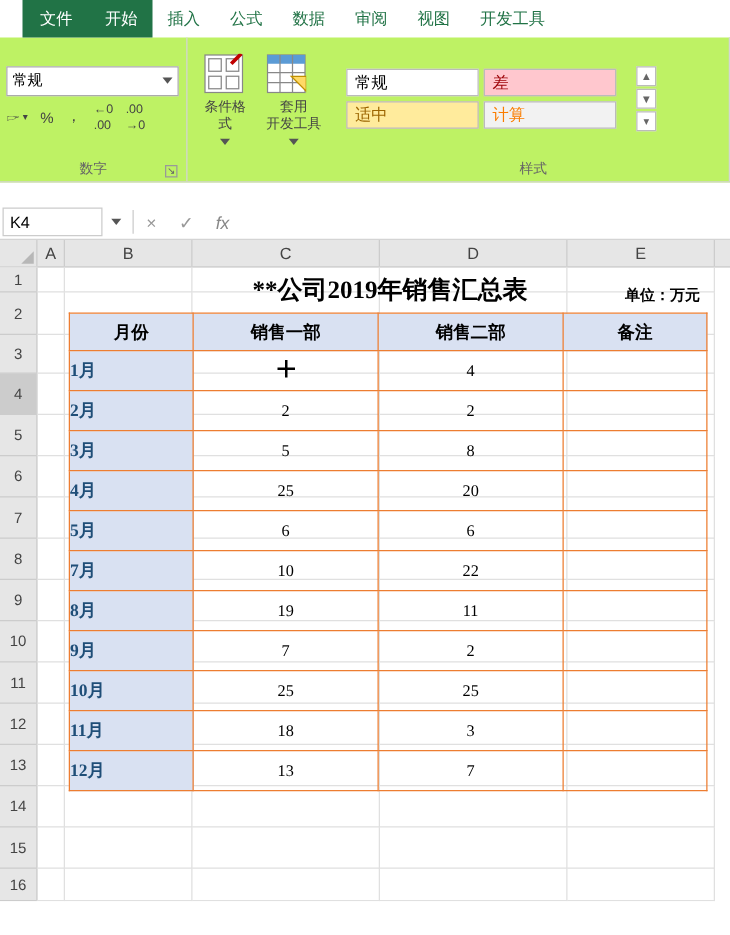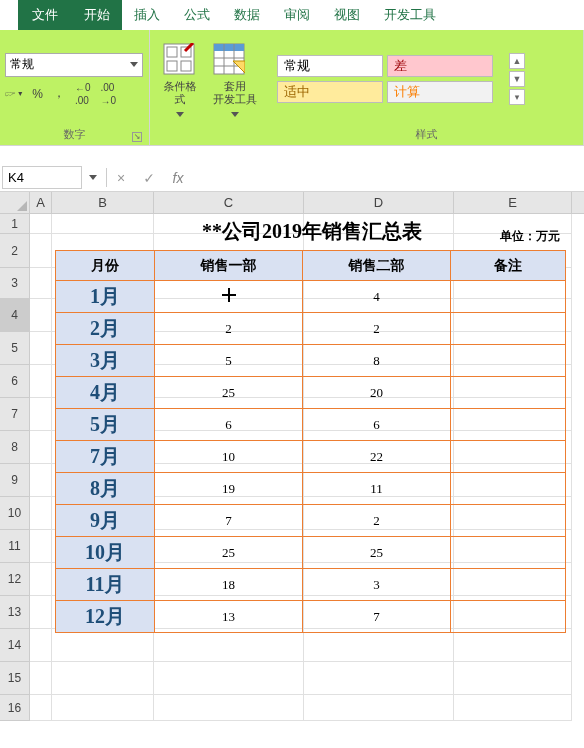--- a/index.html
+++ b/index.html
@@ -74,21 +74,21 @@
   .cD { width:150px; border-right:1px solid #e0e0e0; border-bottom:1px solid #e0e0e0; }
   .cE { width:118px; border-right:1px solid #e0e0e0; border-bottom:1px solid #e0e0e0; }
   
   
   .sheet-title { position:absolute; left:22px; top:0; width:520px; height:34px; display:flex; align-items:center; justify-content:center; font-size:20px; font-weight:bold; font-family: SimSun, serif; }
   .sheet-unit { position:absolute; left:470px; top:14px; font-size:12px; font-family: SimSun, serif; font-weight: bold; }
   
   .data-table { position:absolute; left:25px; top:36px; border-collapse: collapse; }
   .data-table th, .data-table td { border: 1.5px solid #ed7d31; font-family: SimSun, serif; }
   .data-table th { background:#d9e1f2; font-size:14px; font-weight:bold; height:30px; }
-  .data-table .mcol { background:#d9e1f2; color:#1f4e78; font-weight:bold; font-size:20px; width:99px; text-align:center; height:32px; }
+  .data-table .mcol { background:#d9e1f2; color:#1f4e78; font-weight:bold; font-size:14px; width:99px; height:32px; }
   .data-table .vcol { width:148px; text-align:center; font-size:13px; }
   .data-table .ncol { width:115px; }
   .data-table th.mcol-h { width:99px; }
   .data-table th.vcol-h { width:148px; }
   .data-table th.ncol-h { width:115px; }
   
   .cursor-plus { display:inline-block; width:14px; height:14px; position:relative; }
   .cursor-plus::before { content:""; position:absolute; left:6px; top:0; width:2px; height:14px; background:#000; }
   .cursor-plus::after { content:""; position:absolute; top:6px; left:0; height:2px; width:14px; background:#000; }
   

